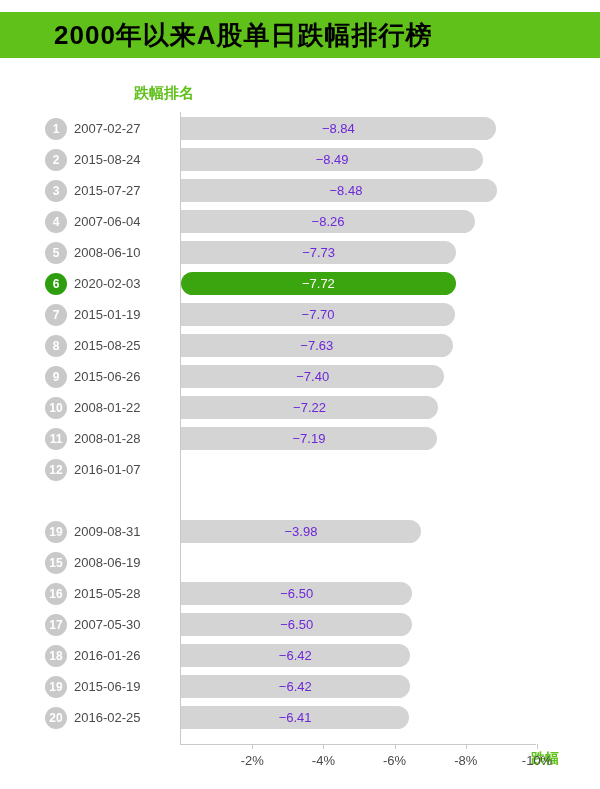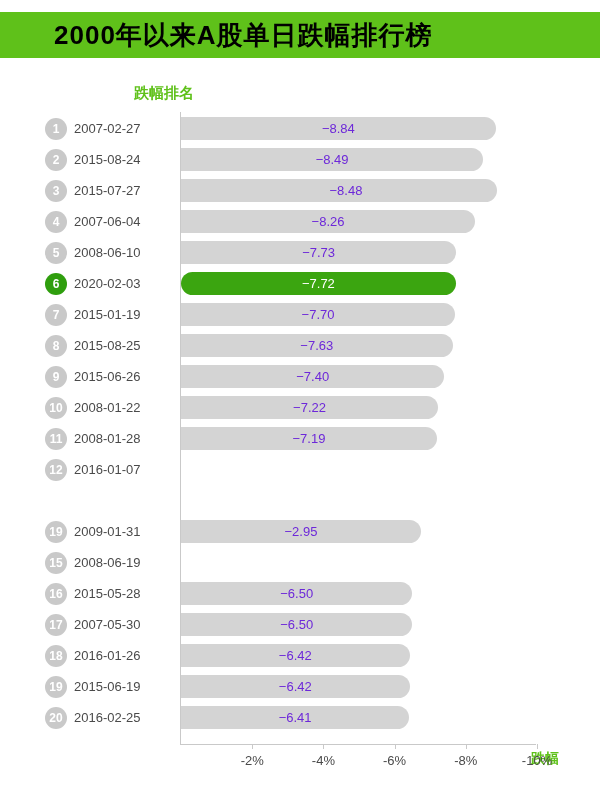--- a/index.html
+++ b/index.html
@@ -242,23 +242,23 @@
         <div class="bar" style="width: 255.964px;">
           <span class="bar-value">−7.19</span>
         </div>
       </div>
       <div class="row" style="top: 342px;">
         <div class="rank">12</div>
         <div class="date">2016-01-07</div>
       </div>
       <div class="row" style="top: 404px;">
         <div class="rank">19</div>
-        <div class="date">2009-01-31</div>
+        <div class="date">2009-08-31</div>
         <div class="bar" style="width: 239.944px;">
-          <span class="bar-value">−2.95</span>
+          <span class="bar-value">−3.98</span>
         </div>
       </div>
       <div class="row" style="top: 435px;">
         <div class="rank">15</div>
         <div class="date">2008-06-19</div>
       </div>
       <div class="row" style="top: 466px;">
         <div class="rank">16</div>
         <div class="date">2015-05-28</div>
         <div class="bar" style="width: 231.4px;">

